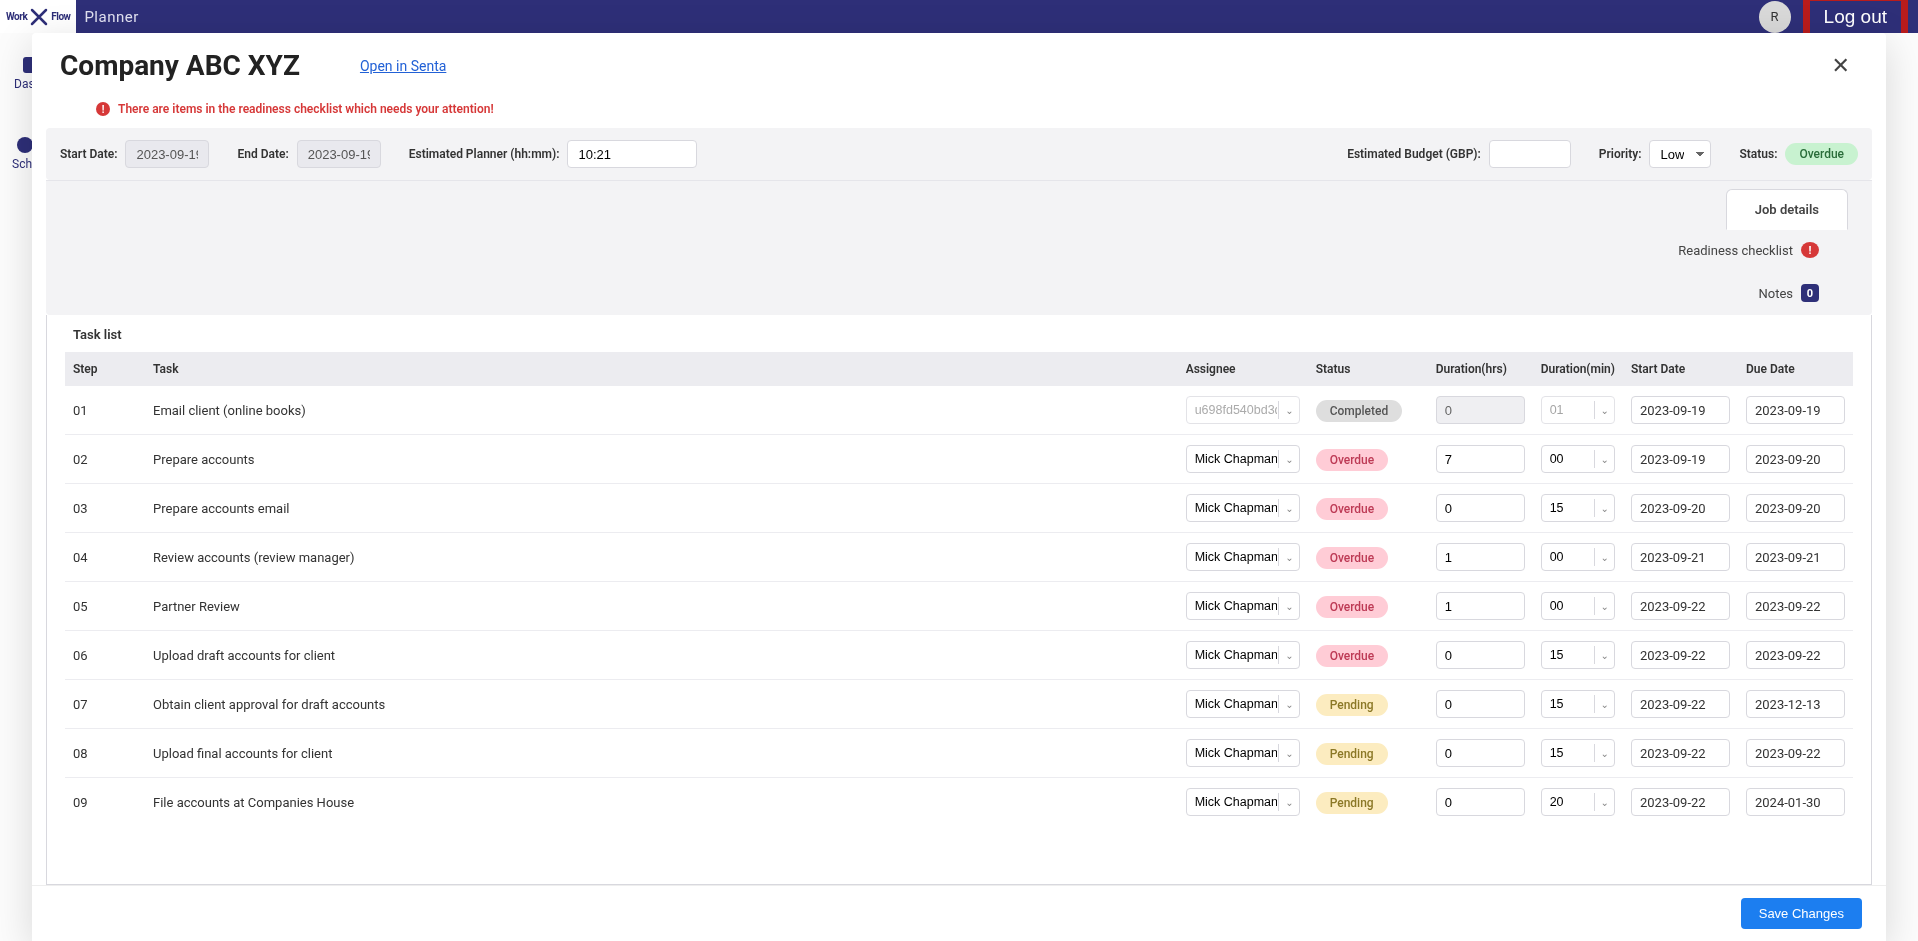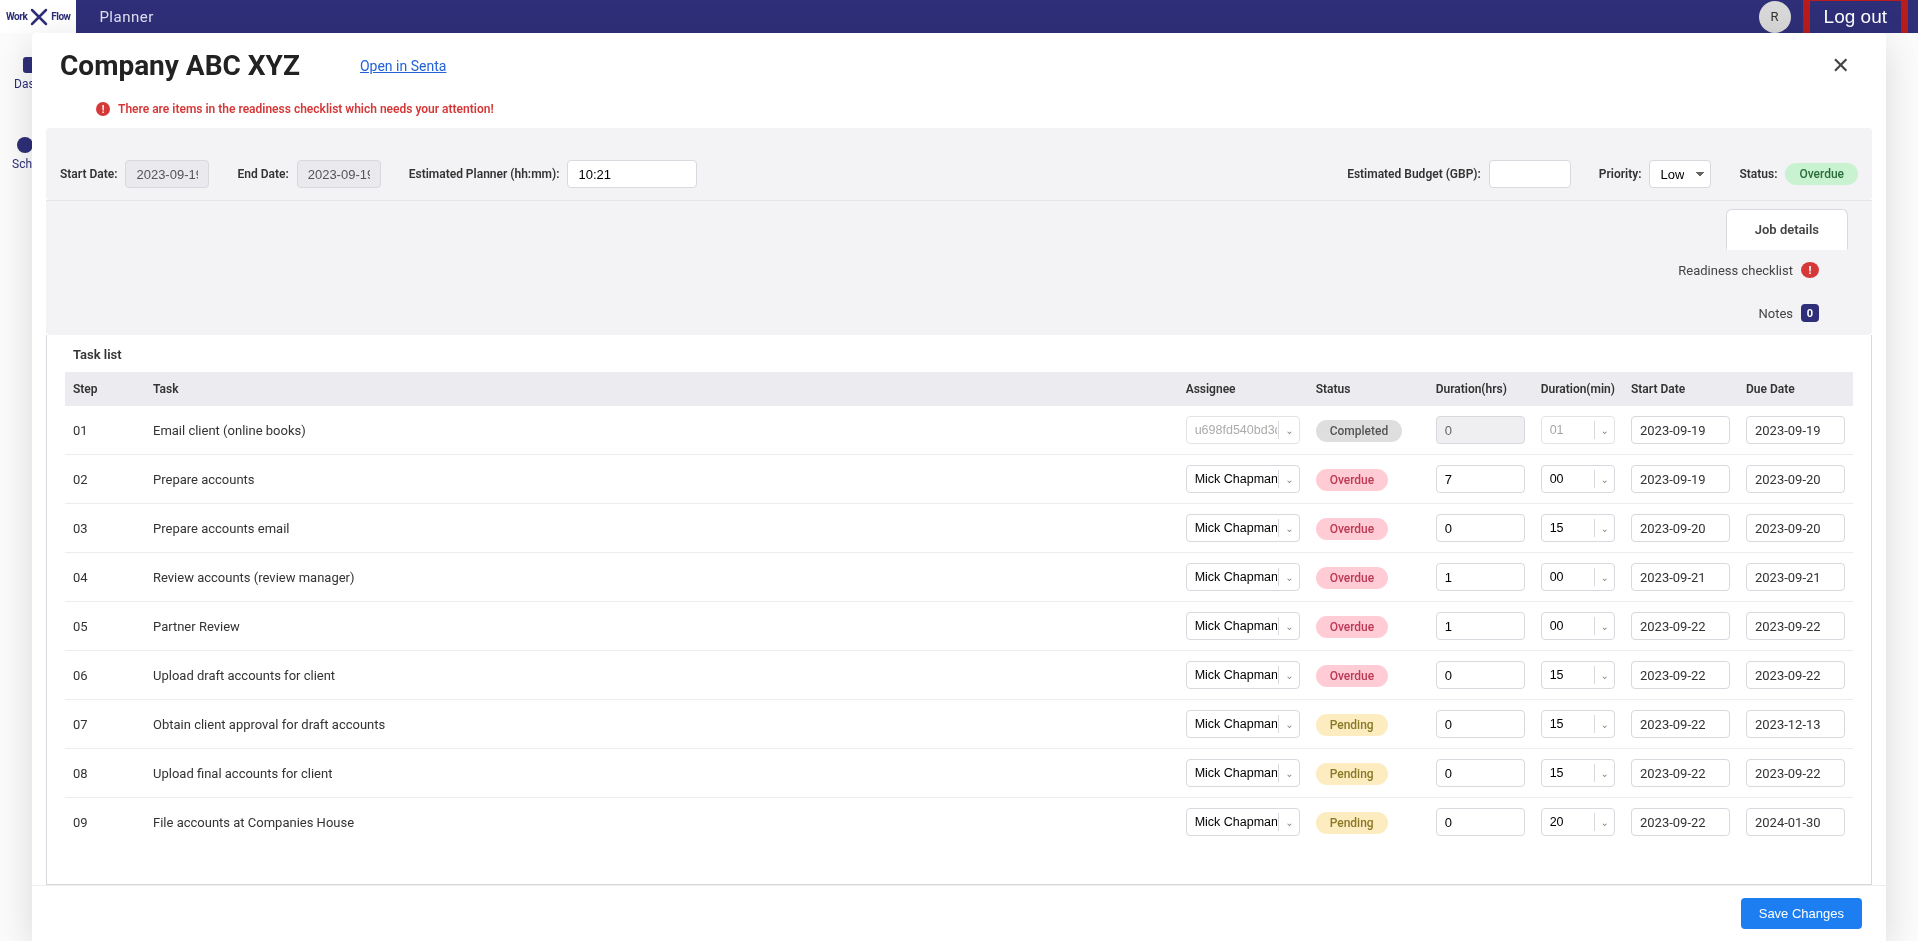--- a/index.html
+++ b/index.html
@@ -2,41 +2,41 @@
 <html><head>
 <meta charset="utf-8">
 <style>
   * { box-sizing: border-box; }
   html, body { margin: 0; padding: 0; font-family: -apple-system, BlinkMacSystemFont, "Segoe UI", Roboto, sans-serif; font-size: 13px; color: #333; background: #fff; }
   
   .topbar { height: 33px; background: #2e2f78; display: flex; align-items: center; color: #fff; padding: 0 10px 0 0; }
   .logo { display: flex; align-items: center; height: 33px; background: #fff; padding: 0 6px; }
   .logo-text { color: #2e2f78; font-weight: 700; font-size: 10px; letter-spacing: -0.5px; }
   .logo-x { margin: 0 2px; }
-  .app-title { color: #e0e0f0; margin-left: 23px; font-size: 15px; letter-spacing: 0.5px; }
+  .app-title { color: #e0e0f0; margin-left: 8px; font-size: 15px; letter-spacing: 0.5px; }
   .top-spacer { flex: 1; }
   .avatar-btn { width: 32px; height: 32px; border-radius: 50%; background: #d9d9d9; color: #333; display: flex; align-items: center; justify-content: center; margin-right: 12px; font-size: 13px; }
   .logout-btn { border: 7px solid #b91c1c; color: #fff; background: transparent; padding: 5px 14px; border-radius: 4px; font-size: 19px; cursor: pointer; }
   
   .bg-layer { position: absolute; top:33px; left:0; right:0; bottom:0; background:#fcfcfc; z-index:0; }
   .bg-sidebar-item { position:absolute; display:flex; flex-direction:column; align-items:center; color:#2e2f78; font-size:12px; }
   .bg-sidebar-item .bg-icon { width:16px; height:16px; background:#2e2f78; border-radius:3px; margin-bottom:4px; }
   
   .modal-backdrop { position: fixed; inset: 0; z-index: 10; }
   .modal { position: absolute; top: 33px; left: 32px; right: 32px; bottom: 0; background: #fff; box-shadow: 0 10px 40px rgba(0,0,0,0.15); display: flex; flex-direction: column; overflow: hidden; border-radius: 4px 4px 0 0; }
   .modal-header { display: flex; align-items: center; padding: 16px 28px; }
   .modal-title { font-size: 28px; font-weight: 700; color: #222; }
   .open-senta { color: #2261d6; text-decoration: underline; font-size: 14px; margin-left: 60px; cursor: pointer; }
   .close-x { margin-left: auto; font-size: 22px; color: #444; cursor: pointer; padding: 4px 8px; }
   .warning-row { padding: 4px 28px 8px 64px; }
   .warning-text { color: #d63838; font-size: 12px; font-weight: 600; display: flex; align-items: center; gap: 8px; }
   .warning-icon { display:inline-flex; width:14px; height:14px; border-radius:50%; background:#d63838; color:#fff; align-items:center; justify-content:center; font-size:10px; font-weight:700; }
   
   .meta-bar { margin: 4px 14px 0; background: #f3f3f5; border-radius: 4px; display: flex; align-items: center; padding: 12px 14px; gap: 28px; flex-wrap: wrap; }
-  .meta-field { display: flex; align-items: center; gap: 8px; margin-top: 20px; }
+  .meta-field { display: flex; align-items: center; gap: 8px; }
   .meta-field label { font-size: 12px; color: #333; font-weight: 600; }
   .meta-input { height: 28px; border: 1px solid #d8d8de; border-radius: 4px; padding: 0 10px; font-size: 13px; background: #fff; }
   .meta-input.disabled { background: #e9e9ee; color: #555; }
   .meta-select { height: 28px; border: 1px solid #d8d8de; border-radius: 4px; padding: 0 26px 0 10px; font-size: 13px; background: #fff; appearance:none; background-image: linear-gradient(45deg, transparent 50%, #666 50%), linear-gradient(-45deg, transparent 50%, #666 50%); background-position: right 10px center, right 6px center; background-size: 4px 4px, 4px 4px; background-repeat:no-repeat; cursor:pointer; }
   .status-pill { padding: 4px 14px; border-radius: 14px; font-size: 12px; font-weight: 500; }
   .status-overdue-green { background: #c8f2d0; color: #2a6d3a; }
   .status-completed { background: #dedede; color: #555; }
   .status-overdue { background: #ffccd6; color: #bd3a55; }
   .status-pending { background: #fcecc0; color: #8b7826; }
   

